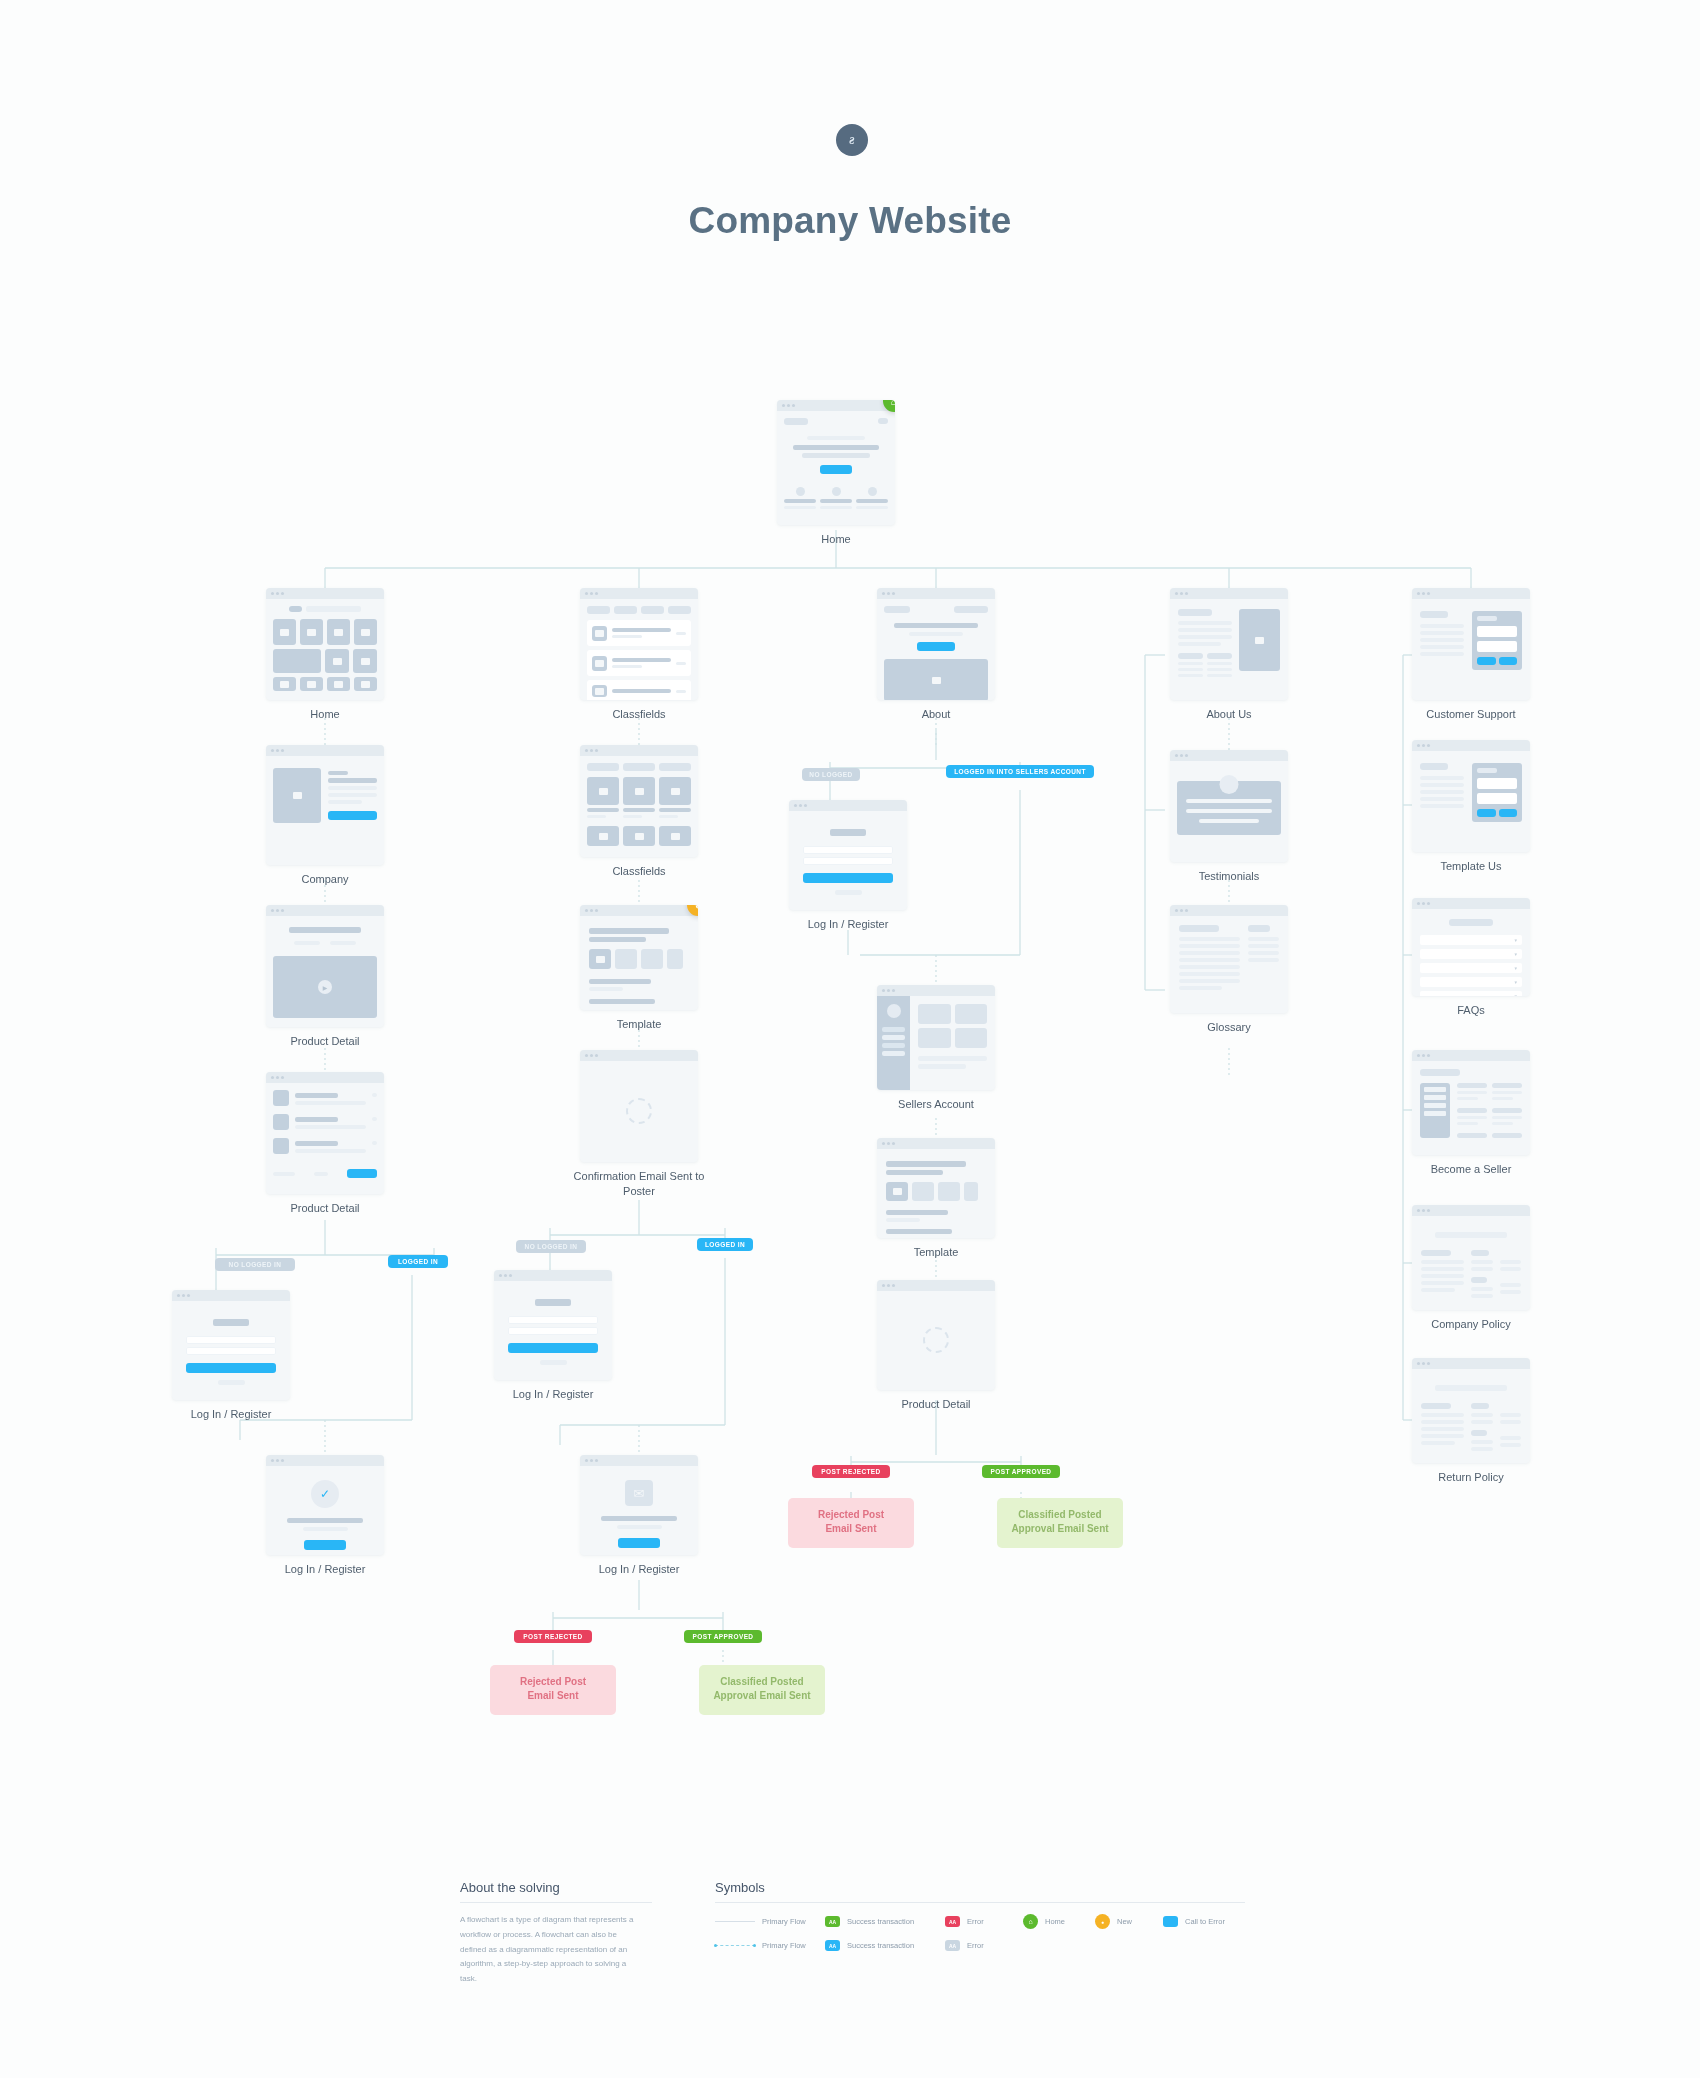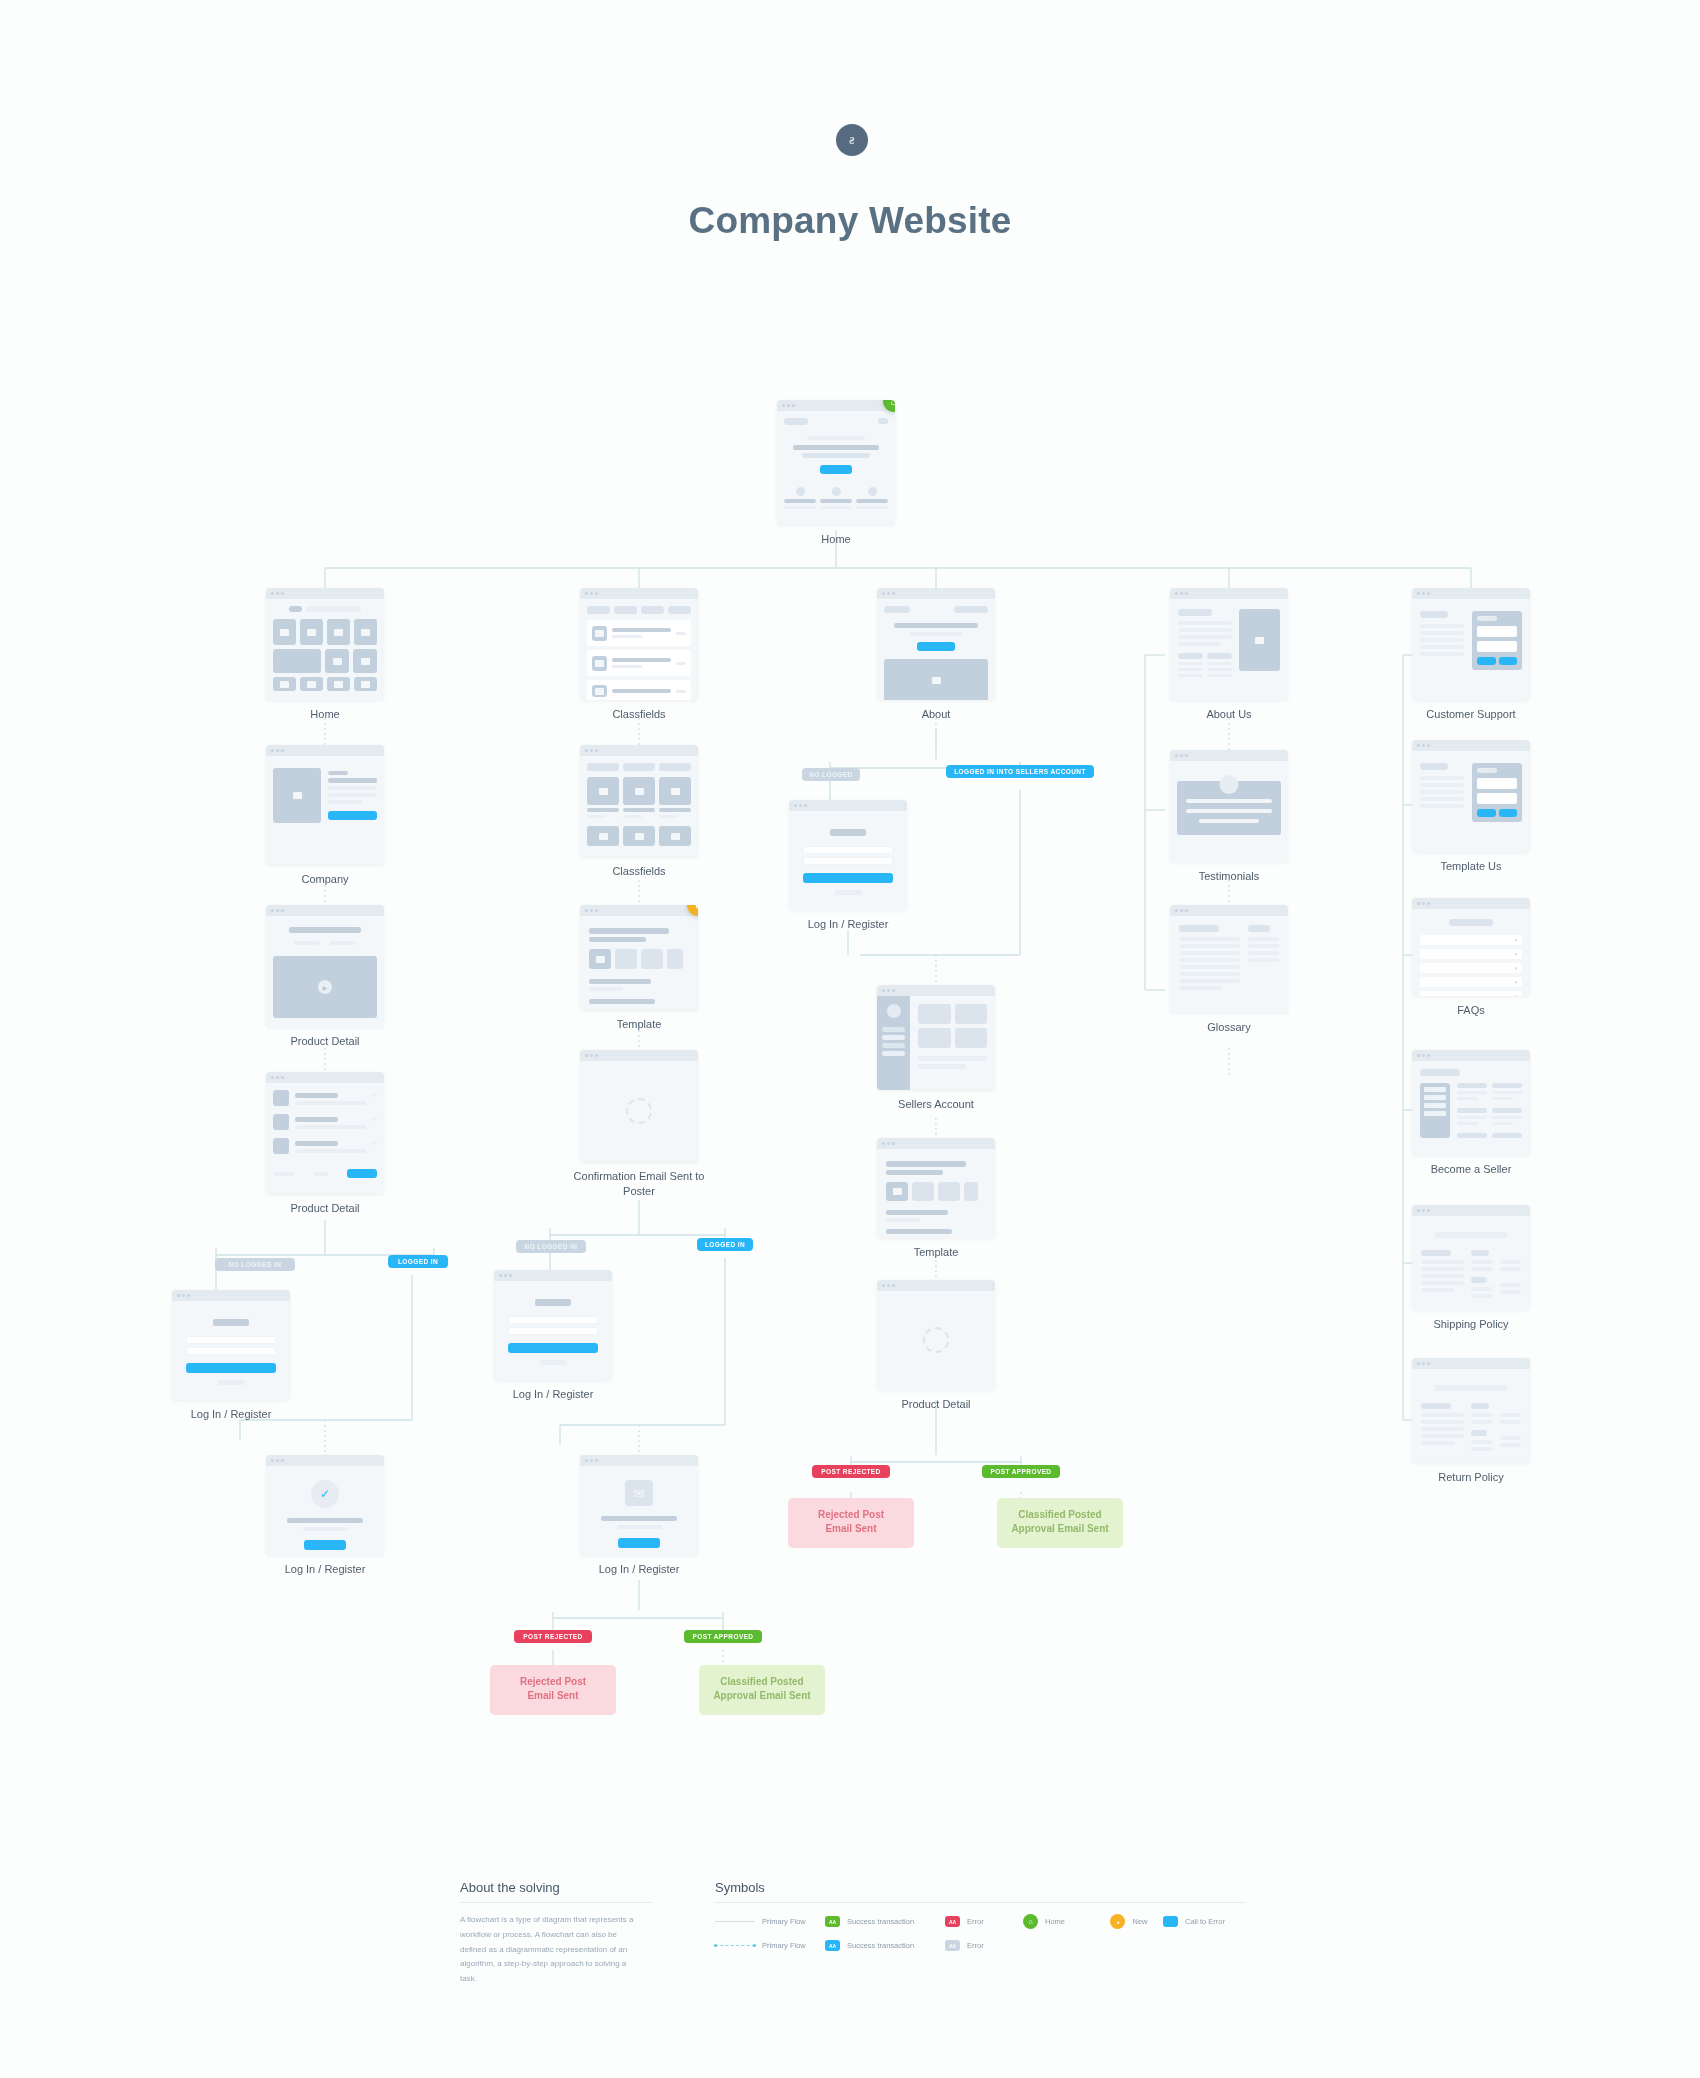--- a/index.html
+++ b/index.html
@@ -949,21 +949,21 @@
         </div>
         <div style="flex:.7">
           <div class="ln l" style="height:4px;margin-top:10px;"></div>
             <div class="ln l" style="height:4px;"></div>
           <div class="ln l" style="height:4px;margin-top:12px;"></div>
             <div class="ln l" style="height:4px;"></div>
         </div>
       </div>
     </div>
   </div>
-  <div class="caption">Shipping Policy</div>
+  <div class="caption">Company Policy</div>
 </div>
 
 <div class="node" style="left:1412px; top:1358px;">
   <div class="card" style="width:118px;height:105px;">
     <div class="bar">
         <i></i>
         <i></i>
         <i></i>
       </div>
     <div class="body" style="padding:10px 9px;">
@@ -1018,21 +1018,21 @@
         <span class="sym-lbl">Success transaction</span>
       </div>
       <div class="sym" style="width:78px;">
         <div class="sq" style="background:#e8415e;">AA</div>
         <span class="sym-lbl">Error</span>
       </div>
       <div class="sym" style="width:72px;">
         <div class="dot-circle" style="background:#5cba2e;">⌂</div>
         <span class="sym-lbl">Home</span>
       </div>
-      <div class="sym" style="width:68px;justify-content:center;">
+      <div class="sym" style="width:68px;">
         <div class="dot-circle" style="background:#f5b224;font-size:5px;">●</div>
         <span class="sym-lbl">New</span>
       </div>
       <div class="sym">
         <div class="sq" style="background:#29b6f6;"></div>
         <span class="sym-lbl">Call to Error</span>
       </div>
     </div>
 
     <div class="sym-row">

